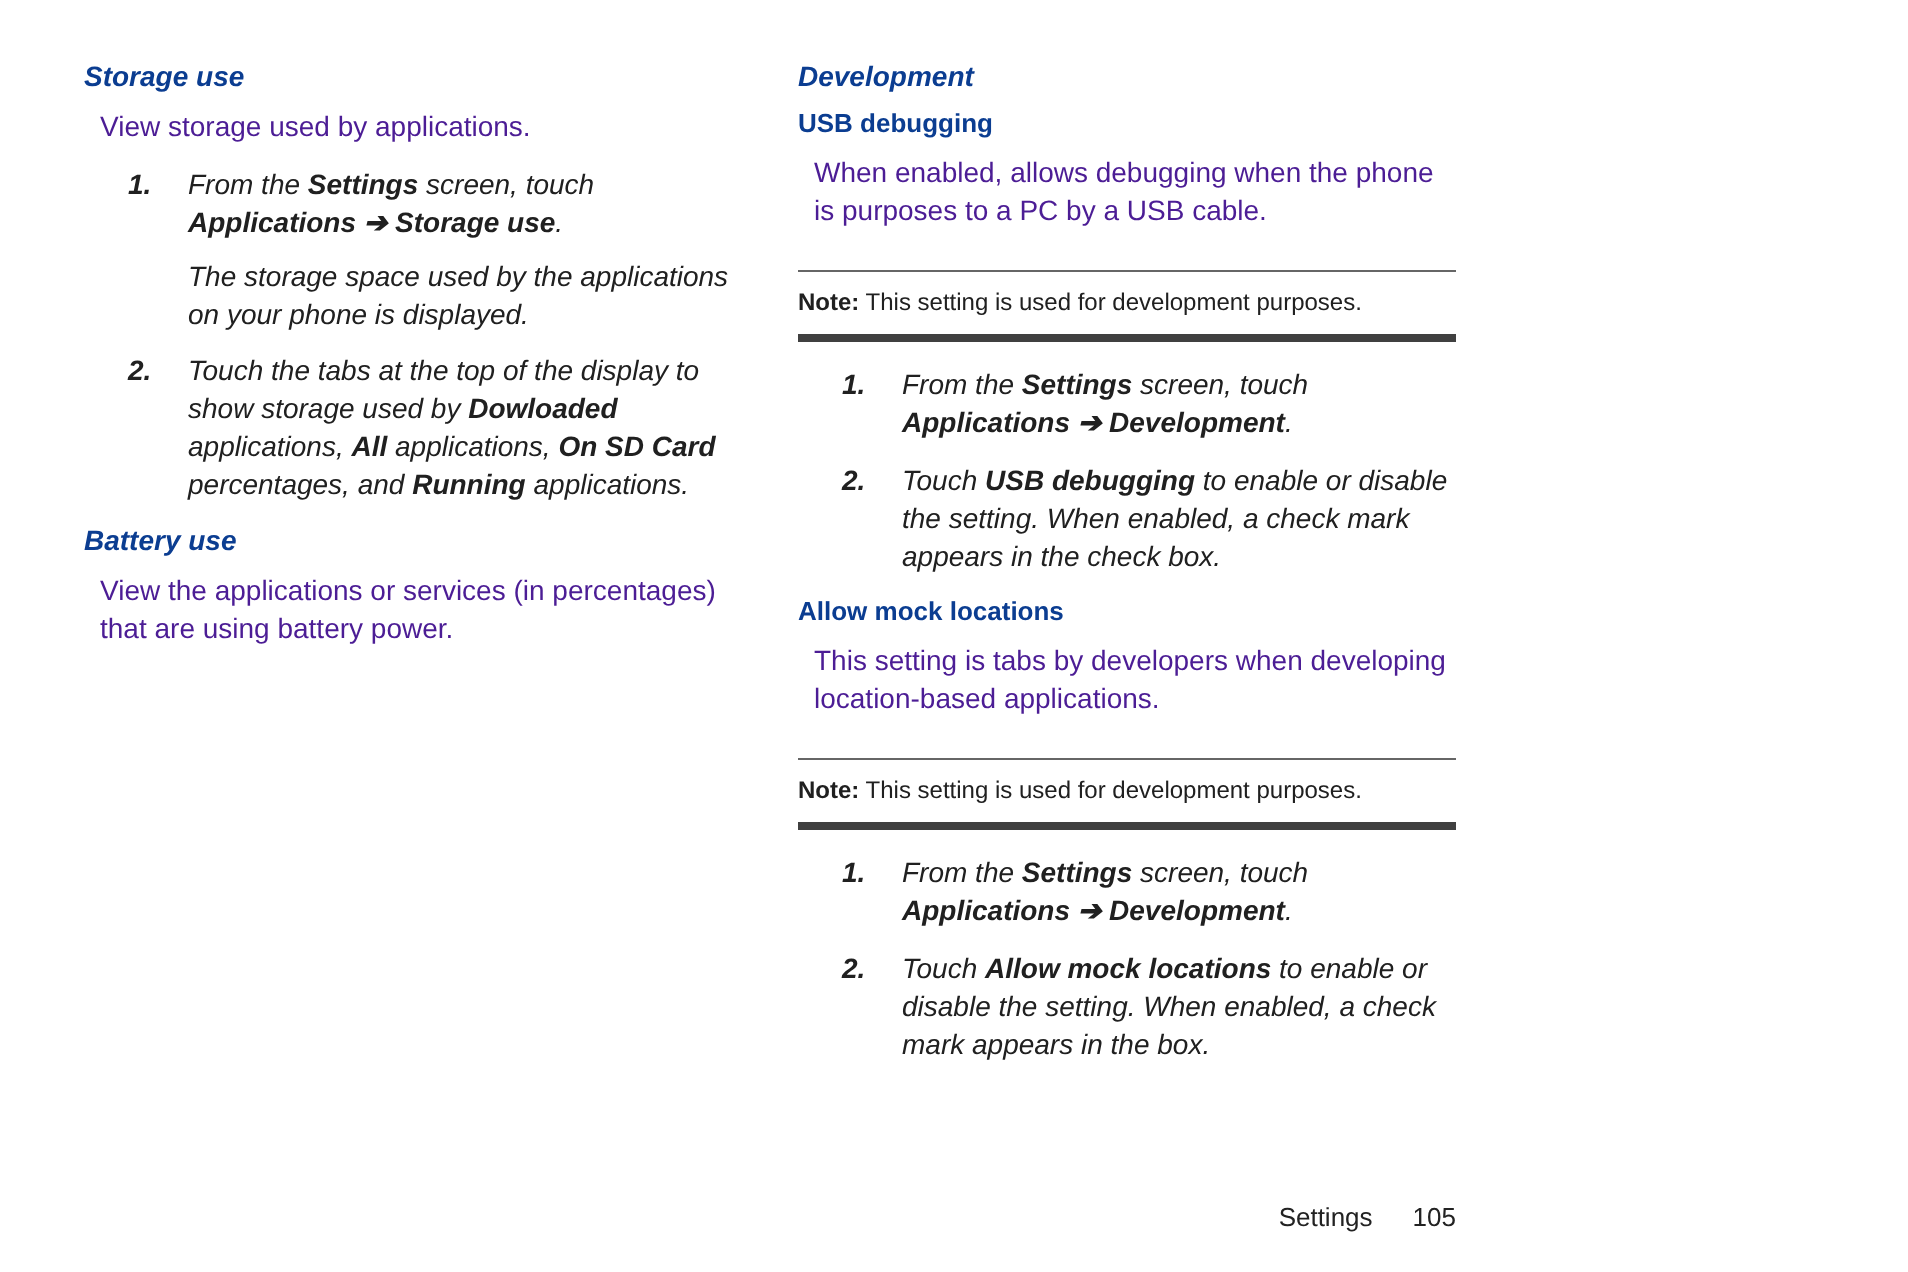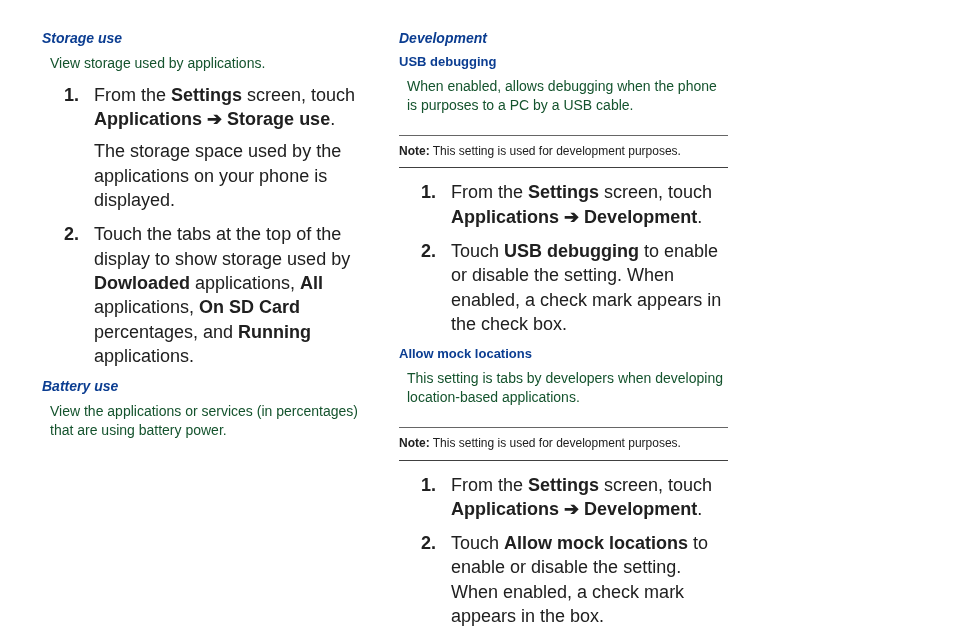--- a/index.html
+++ b/index.html
@@ -40,35 +40,36 @@
     font-size: 13px;
     margin-top: 6px;
     margin-bottom: 8px;
   }
   p.body {
     font-size: 14px;
     line-height: 1.35;
     margin: 0 0 10px 0;
     padding-left: 8px;
     font-weight: 400;
-    color: #14532d;
+    color: #4c1d95;
   }
   ol.steps {
     list-style: none;
     padding: 0 0 0 22px;
     margin: 0 0 10px 0;
     counter-reset: step;
   }
   ol.steps > li {
     counter-increment: step;
     position: relative;
     padding-left: 30px;
-    font-size: 18px;
+    font-size: 14px;
     line-height: 1.35;
     margin-bottom: 10px;
+    font-style: italic;
   }
   ol.steps > li::before {
     content: counter(step) ".";
     position: absolute;
     left: 0;
     top: 0;
     font-weight: bold;
   }
   ul.bullet {
     list-style: none;
@@ -92,21 +93,21 @@
     border-top: 5px solid transparent;
     border-bottom: 5px solid transparent;
     border-left: 9px solid #000;
   }
   .bold { font-weight: 700; }
   .arrow {
     font-weight: 700;
   }
   .note-block {
     border-top: 1px solid #666;
-    border-bottom: 1px solid #404040;
+    border-bottom: 4px solid #404040;
     font-size: 12px;
     padding: 8px 0;
     margin: 20px 0 12px 0;
     line-height: 1.3;
   }
   .note-block .note-label {
     font-weight: 700;
   }
   .sub-para {
     display: block;

